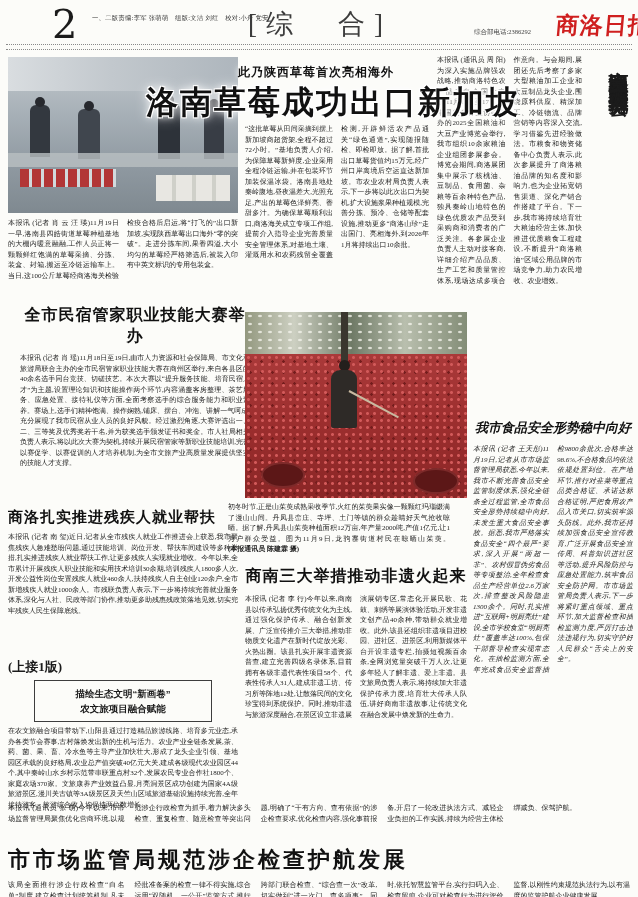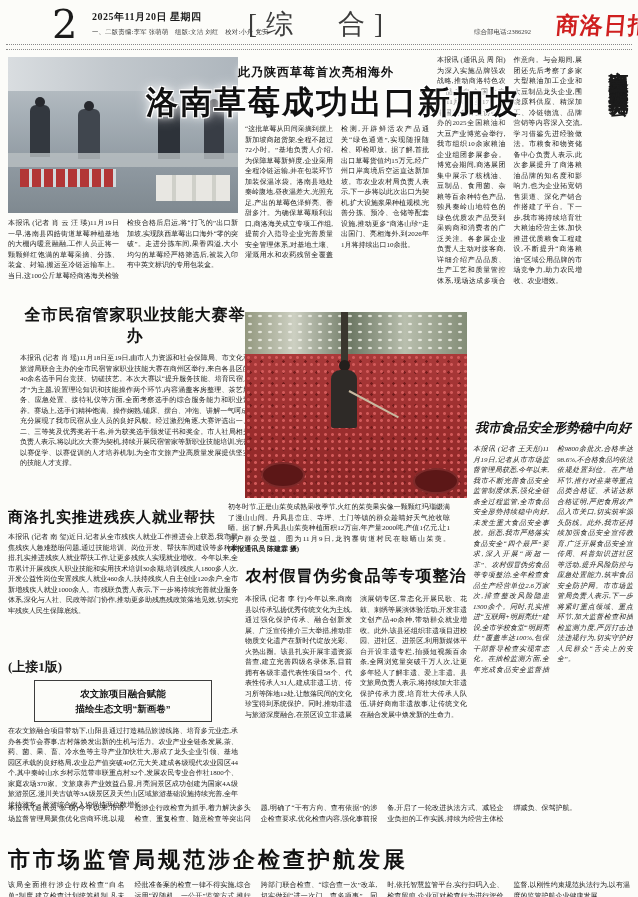--- a/index.html
+++ b/index.html
@@ -65,21 +65,20 @@
 </style>
 </head>
 <body>
 
 <div class="page">
 
   <div class="abs" style="left:52px;top:4px;">
     <span class="pagenum">2</span>
   </div>
   <div class="abs" style="left:92px;top:10px;">
-    <div class="dateline">2025年11月20日 星期四</div>
     <div class="staffline">一、二版责编:李军 张萌萌　组版:文洁 刘红　校对:小舟 党安</div>
   </div>
   <div class="abs" style="left:248px;top:6px;">
     <span class="section-title">[综　合]</span>
   </div>
   <div class="abs dept-phone" style="left:474px;top:28px;">综合部电话:2386292</div>
   <div class="abs masthead" style="left:556px;top:10px;">商洛日报</div>
   <div class="abs dotted-rule" style="left:6px;right:6px;top:44px;"></div>
 
   <div class="abs photo photo1" style="left:8px;top:57px;width:230px;height:156px;">
@@ -136,28 +135,28 @@
   </div>
 
   <div class="abs" style="left:8px;top:508px;width:230px;">
     <div class="hl" style="font-size:15px;text-align:left;letter-spacing:1px;">商洛扎实推进残疾人就业帮扶</div>
     <div class="body-text" style="margin-top:5px;height:118px;">本报讯 (记者 南 玺)近日,记者从全市残疾人就业工作推进会上获悉,我市聚焦残疾人急难愁盼问题,通过技能培训、岗位开发、帮扶车间建设等多种举措,扎实推进残疾人就业帮扶工作,让更多残疾人实现就业增收。今年以来,全市累计开展残疾人职业技能和实用技术培训30余期,培训残疾人1800多人次,开发公益性岗位安置残疾人就业460余人,扶持残疾人自主创业120余户,全市新增残疾人就业1000余人。市残联负责人表示,下一步将持续完善就业服务体系,深化与人社、民政等部门协作,推动更多助残惠残政策落地见效,切实兜牢残疾人民生保障底线。</div>
   </div>
 
   <div class="abs" style="left:8px;top:658px;width:230px;">
     <div style="font-size:13px;font-weight:bold;">(上接1版)</div>
     <div class="boxhead">
+      <div>描绘生态文明“新画卷”</div>
       <div>农文旅项目融合赋能</div>
-      <div>描绘生态文明“新画卷”</div>
     </div>
     <div class="body-text" style="height:86px;">在农文旅融合项目带动下,山阳县通过打造精品旅游线路、培育多元业态,承办各类节会赛事,古村落焕发出新的生机与活力。农业产业全链条发展,茶、药、菌、果、畜、冷水鱼等主导产业加快壮大,形成了龙头企业引领、基地园区承载的良好格局,农业总产值突破40亿元大关,建成各级现代农业园区44个,其中秦岭山水乡村示范带串联重点村32个,发展农民专业合作社1800个、家庭农场370家。文旅康养产业效益凸显,月亮洞景区成功创建为国家4A级旅游景区,漫川关古镇等3A级景区及天竺山区域旅游基础设施持续完善,全年接待游客、旅游综合收入均保持两位数增长。</div>
   </div>
 
   <div class="abs" style="left:245px;top:566px;width:222px;">
-    <div class="hl" style="font-size:16px;text-align:center;letter-spacing:1px;">农村假冒伪劣食品等专项整治</div>
+    <div class="hl" style="font-size:16px;text-align:center;letter-spacing:1px;">商南三大举措推动非遗火起来</div>
     <div class="body-text cols-2" style="margin-top:7px;height:238px;">本报讯 (记者 李 行)今年以来,商南县以传承弘扬优秀传统文化为主线,通过强化保护传承、融合创新发展、广泛宣传推介三大举措,推动非物质文化遗产在新时代绽放光彩、火热出圈。该县扎实开展非遗资源普查,建立完善四级名录体系,目前拥有各级非遗代表性项目58个、代表性传承人31人,建成非遗工坊、传习所等阵地12处,让散落民间的文化珍宝得到系统保护。同时,推动非遗与旅游深度融合,在景区设立非遗展演展销专区,常态化开展民歌、花鼓、刺绣等展演体验活动,开发非遗文创产品40余种,带动群众就业增收。此外,该县还组织非遗项目进校园、进社区、进景区,利用新媒体平台开设非遗专栏,拍摄短视频百余条,全网浏览量突破千万人次,让更多年轻人了解非遗、爱上非遗。县文旅局负责人表示,将持续加大非遗保护传承力度,培育壮大传承人队伍,讲好商南非遗故事,让传统文化在融合发展中焕发新的生命力。</div>
   </div>
 
   <div class="abs" style="left:8px;top:803px;width:622px;">
     <div class="body-text cols-5" style="height:36px;">本报讯 (通讯员 张 萌)今年以来,市市场监督管理局聚焦优化营商环境,以规范涉企行政检查为抓手,着力解决多头检查、重复检查、随意检查等突出问题,明确了“干有方向、查有依据”的涉企检查要求,优化检查内容,强化事前报备,开启了一轮改进执法方式、减轻企业负担的工作实践,持续为经营主体松绑减负、保驾护航。</div>
     <div class="hl" style="font-size:22px;text-align:left;letter-spacing:3px;margin:6px 0 5px 0;">市市场监管局规范涉企检查护航发展</div>
     <div class="body-text cols-5" style="height:24px;">该局全面推行涉企行政检查“白名单”制度,建立检查计划统筹机制,凡未经批准备案的检查一律不得实施,综合运用“双随机、一公开”监管方式,推行跨部门联合检查、“综合查一次”改革,切实做到“进一次门、查多项事”。同时,依托智慧监管平台,实行扫码入企、检查留痕,企业可对检查行为进行评价监督,以刚性约束规范执法行为,以有温度的监管护航企业健康发展。</div>
   </div>
 
 </div>

